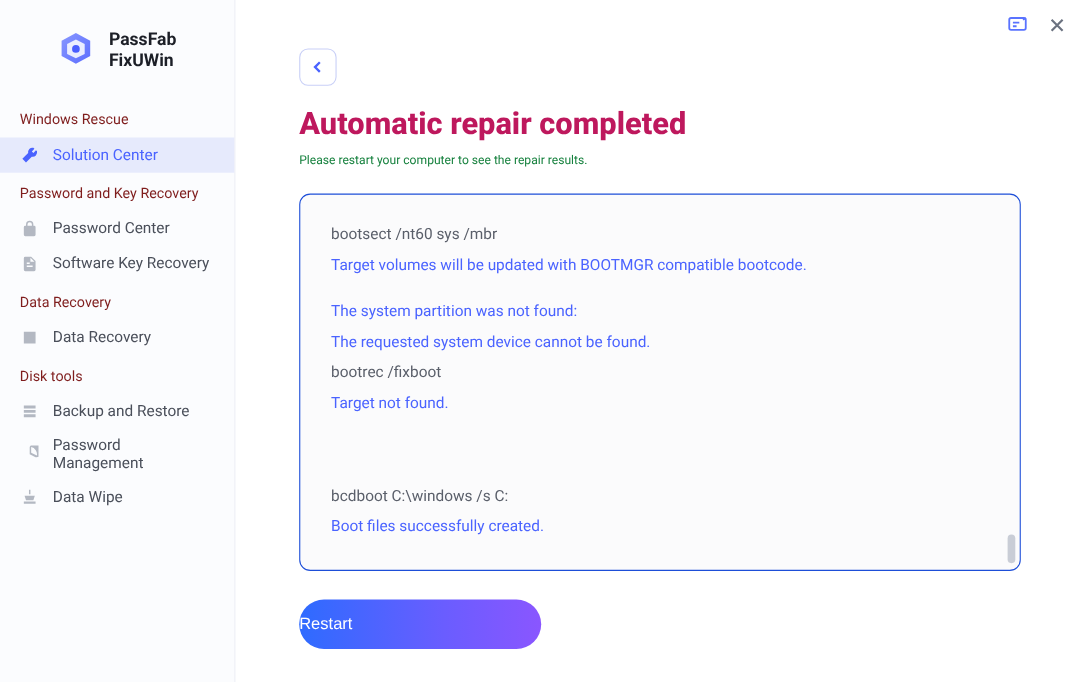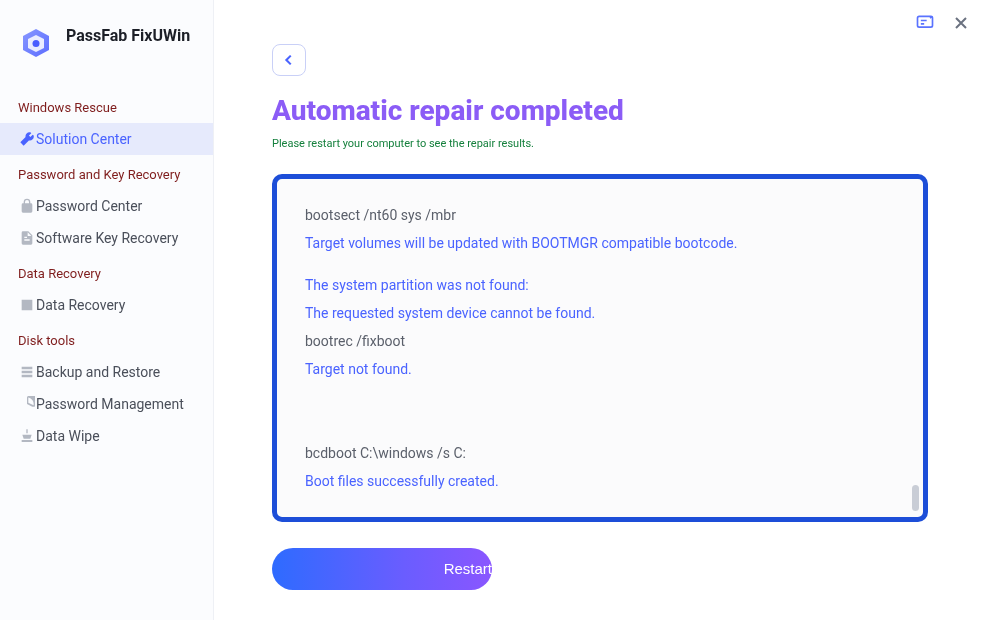--- a/index.html
+++ b/index.html
@@ -16,23 +16,24 @@
   width: 214px;
   height: 100%;
   background: #fbfcfe;
   border-right: 1px solid #eef0f5;
   display: flex;
   flex-direction: column;
   padding-top: 26px;
 }
 .brand {
   display: flex;
-  align-items: flex-start;
+  align-items: center;
   gap: 12px;
   padding: 0 18px 26px 18px;
+  margin-left: 33px;
 }
 .brand-logo {
   width: 36px;
   height: 36px;
   display: flex;
   align-items: center;
   justify-content: center;
 }
 .brand-title {
   font-weight: 700;
@@ -40,21 +41,21 @@
   color: #1c1f27;
 }
 .section-header {
   font-size: 13px;
   color: #7f1d1d;
   padding: 12px 18px 8px 18px;
 }
 .nav-item {
   display: flex;
   align-items: center;
-  gap: 0;
+  gap: 12px;
   padding: 7px 18px;
   font-size: 14px;
   color: #4a4f5a;
   cursor: pointer;
 }
 .nav-item.active {
   background: #e6eafc;
   color: #4a63ff;
 }
 .nav-item.active .nav-icon svg { fill: #4a63ff; }
@@ -101,31 +102,31 @@
   display: flex;
   align-items: center;
   justify-content: center;
   cursor: pointer;
   margin-bottom: 18px;
   background: #fff;
 }
 .page-title {
   font-size: 28px;
   font-weight: 800;
-  color: #8b5cf6;
+  color: #be185d;
   margin-bottom: 10px;
 }
 .subtitle {
   font-size: 11px;
   color: #15803d;
   margin-bottom: 24px;
 }
 .log-box {
   background: #fbfbfc;
-  border: 5px solid #1d4ed8;
+  border: 1px solid #1d4ed8;
   border-radius: 10px;
   padding: 22px 28px;
   font-size: 14px;
   line-height: 2.0;
   color: #5a5f6a;
   height: 348px;
   position: relative;
   margin-bottom: 26px;
 }
 .log-line { white-space: pre-wrap; }
@@ -146,21 +147,21 @@
   height: 46px;
   border: none;
   border-radius: 23px;
   background: linear-gradient(90deg, #2e6bff 0%, #6a5dff 60%, #8a56ff 100%);
   color: #fff;
   font-size: 15px;
   font-weight: 500;
   cursor: pointer;
   display: flex;
   align-items: center;
-  justify-content: flex-end;
+  justify-content: flex-start;
 }
 </style>
 </head>
 <body>
 
 <div class="sidebar">
   <div class="brand">
     <div class="brand-logo">
       <svg width="36" height="36" viewBox="0 0 36 36">
         <defs>

